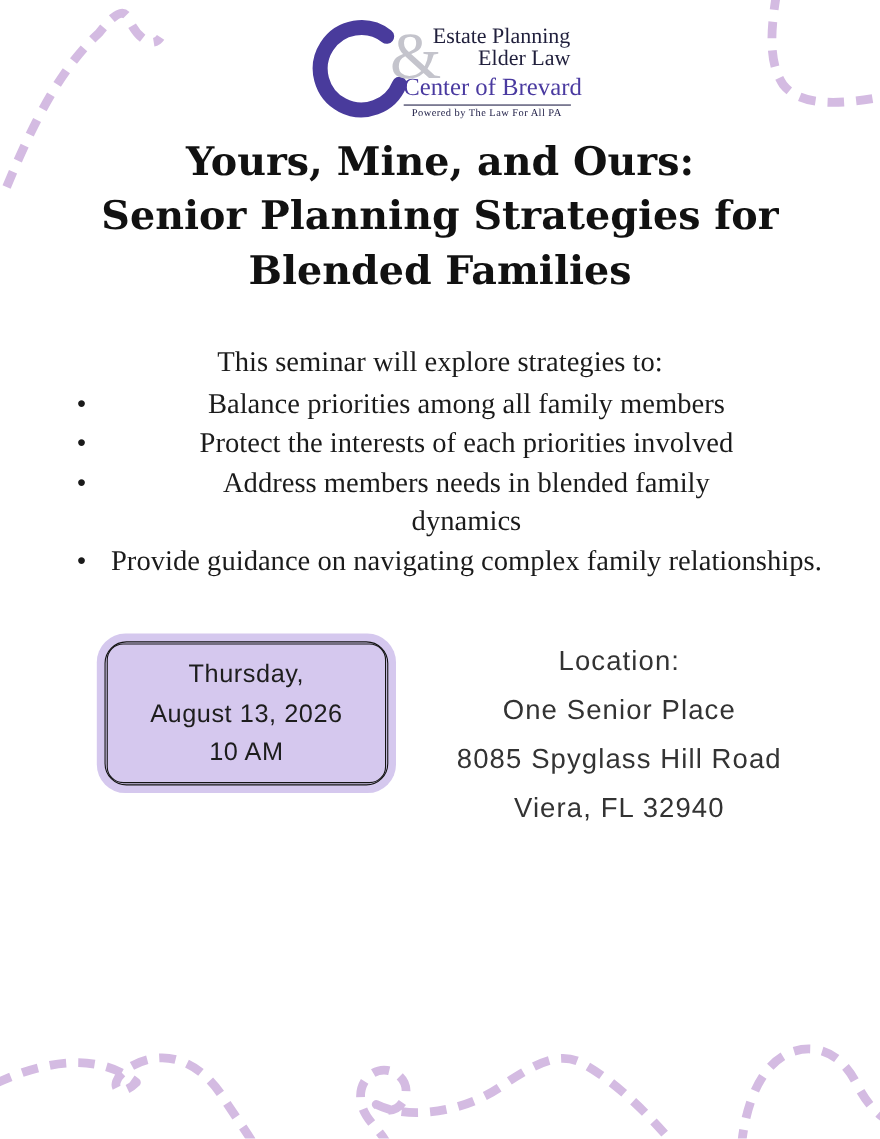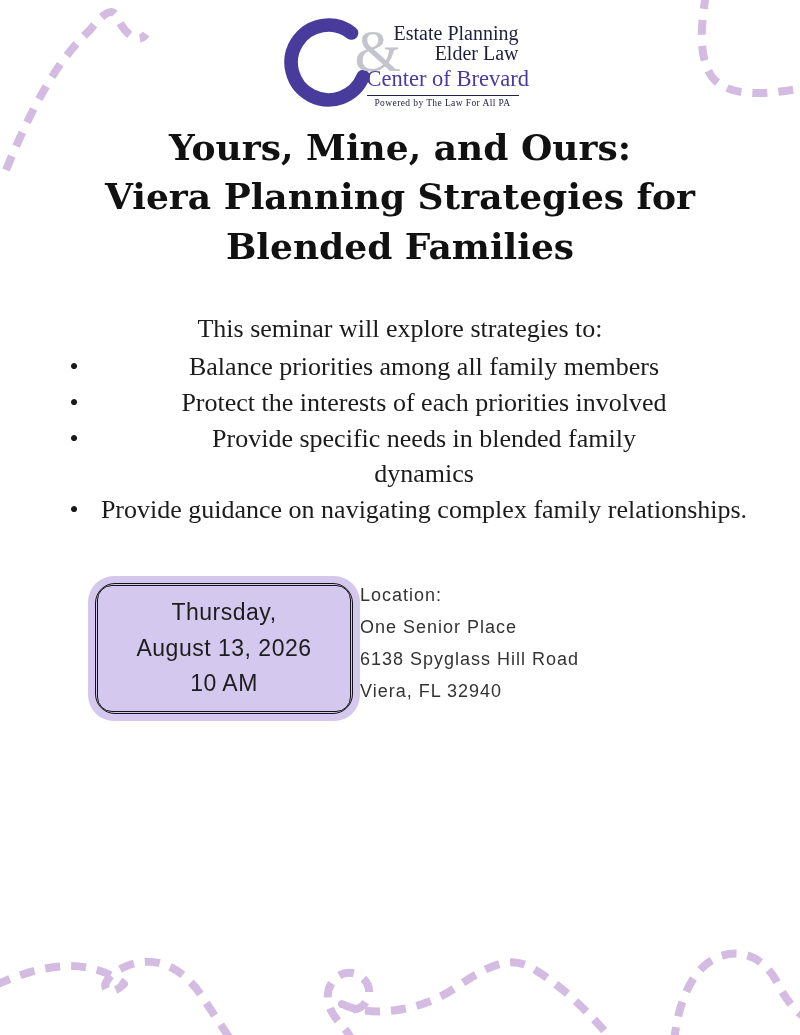--- a/index.html
+++ b/index.html
@@ -132,24 +132,24 @@
     border-radius: 15px;
     padding: 9px 4px;
     text-align: center;
     font-size: 23px;
     line-height: 1.55;
     color: #1d1d1d;
     letter-spacing: 0.5px;
   }
   .location {
     flex: 1;
-    text-align: left;
+    text-align: center;
     padding-top: 3px;
     padding-right: 34px;
-    font-size: 18px;
+    font-size: 25px;
     line-height: 1.78;
     letter-spacing: 1px;
     color: #333333;
   }
 </style>
 </head>
 <body>
 
 <svg class="deco-svg" viewBox="0 0 800 1035" xmlns="http://www.w3.org/2000/svg" aria-hidden="true">
   <path d="M6,170 C30,112 55,62 90,30 C100,17 112,5 117,17 C123,32 138,46 146,34"></path>
@@ -170,40 +170,40 @@
       <div class="logo-l1">Estate Planning</div>
       <div class="logo-l2">Elder Law</div>
       <div class="logo-l3">Center of Brevard</div>
       <div class="logo-divider"></div>
       <div class="logo-tagline">Powered by The Law For All PA</div>
     </div>
   </div>
 
   <div class="title">
     <div>Yours, Mine, and Ours:</div>
-    <div>Viera Planning Strategies for</div>
+    <div>Senior Planning Strategies for</div>
     <div>Blended Families</div>
   </div>
 
 
   <div class="serif lead">This seminar will explore strategies to:</div>
 
   <div class="bullets">
     <div class="bullet-row">
       <div class="bullet-mark">•</div>
       <div class="bullet-text serif">Balance priorities among all family members</div>
     </div>
     <div class="bullet-row">
       <div class="bullet-mark">•</div>
       <div class="bullet-text serif">Protect the interests of each priorities involved</div>
     </div>
     <div class="bullet-row">
       <div class="bullet-mark">•</div>
       <div class="bullet-text serif">
-        <div class="constrain">Provide specific needs in blended family dynamics</div>
+        <div class="constrain">Address members needs in blended family dynamics</div>
       </div>
     </div>
     <div class="bullet-row">
       <div class="bullet-mark">•</div>
       <div class="bullet-text serif">Provide guidance on navigating complex family relationships.</div>
     </div>
   </div>
 
 
   <div class="bottom-row">
@@ -212,18 +212,18 @@
         <div class="schedule-border-inner">
           <div>Thursday,</div>
           <div>August 13, 2026</div>
           <div>10 AM</div>
         </div>
       </div>
     </div>
     <div class="location">
       <div>Location:</div>
       <div>One Senior Place</div>
-      <div>6138 Spyglass Hill Road</div>
+      <div>8085 Spyglass Hill Road</div>
       <div>Viera, FL 32940</div>
     </div>
   </div>
 
 </div>
 
 </body></html>

